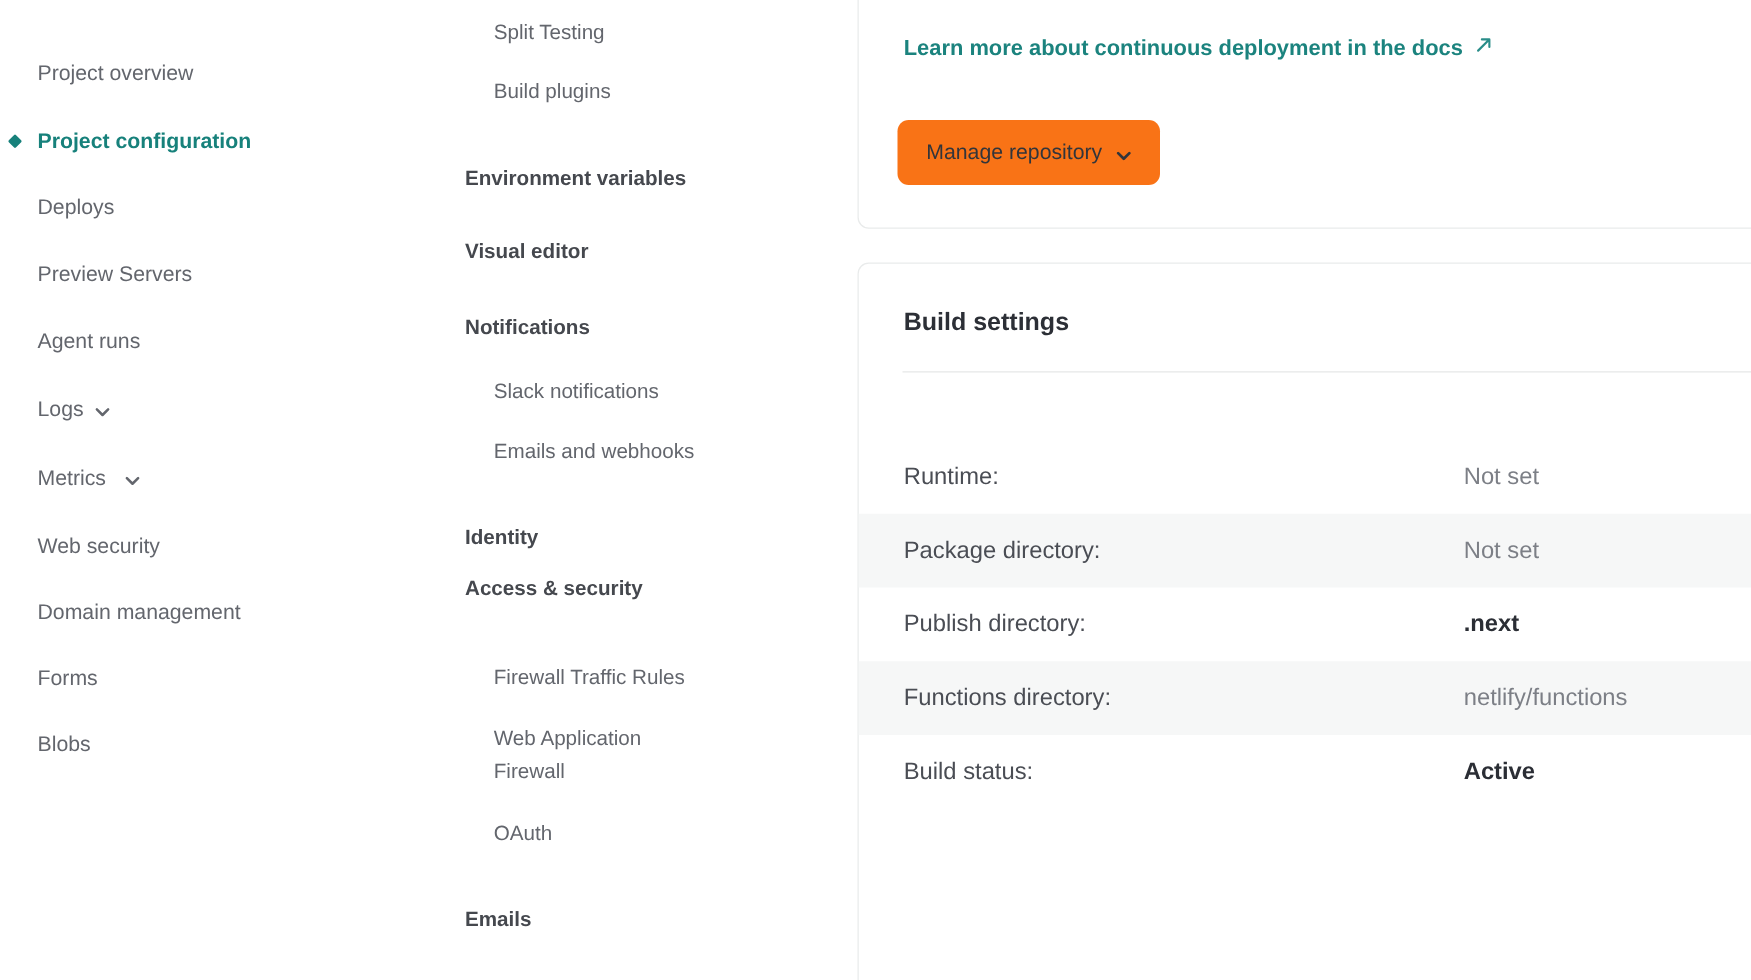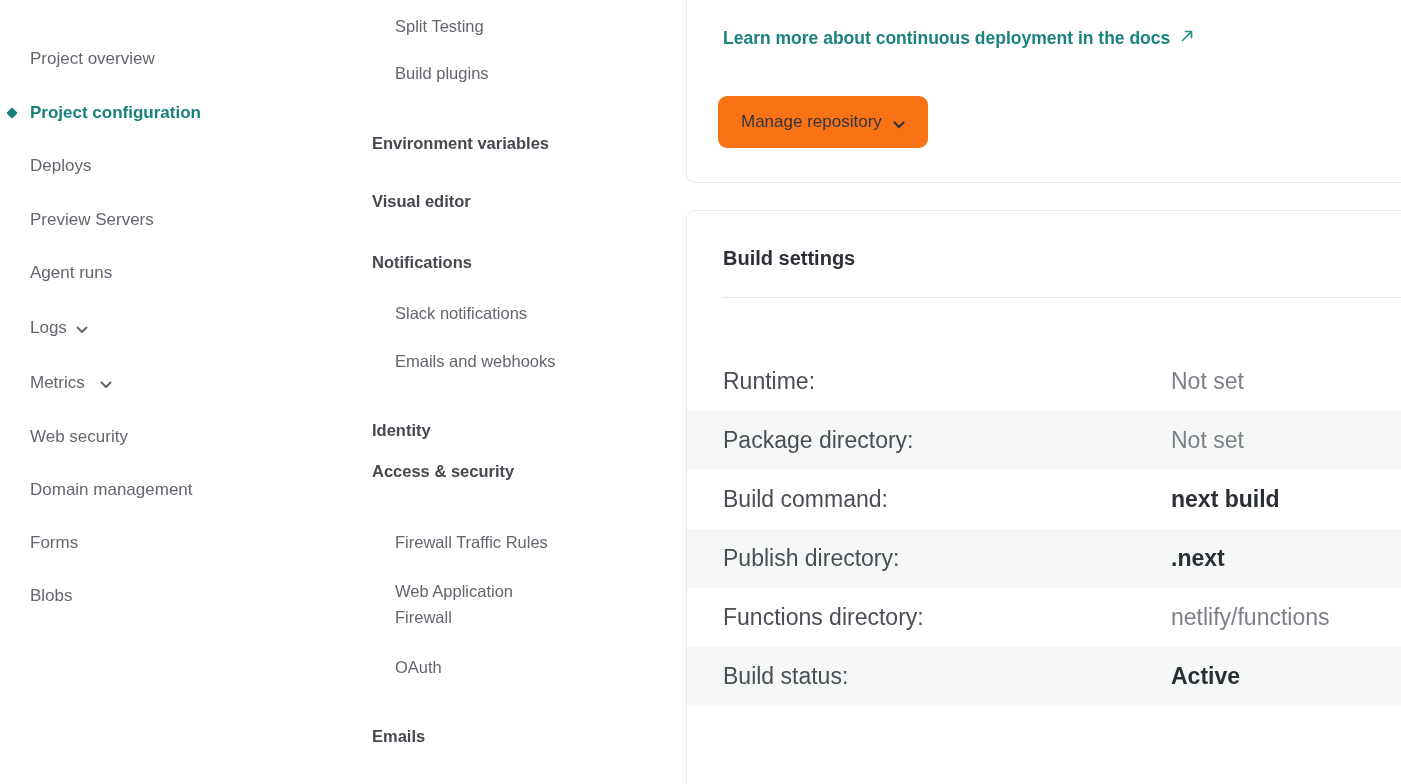--- a/index.html
+++ b/index.html
@@ -69,21 +69,21 @@
   }
   .card-divider {
     position:absolute; left:722px; top:297px;
     width:679px; height:1px; background:#e6e8e8;
   }
 
   .rows { position:absolute; left:687px; top:352px; width:714px; }
   .row {
     position:relative; height:59px;
     display:flex; align-items:center; padding-left:36px;
-    font-size:23px; box-sizing:border-box;
+    font-size:19px; box-sizing:border-box;
   }
   .row:nth-child(even) { background:#f6f7f7; }
   .row-label { color:#4a4d54; }
   .row-value { position:absolute; left:484px; white-space:nowrap; }
   .val-muted  { color:#7c7f86; }
   .val-strong { color:#2b2e35; font-weight:700; }
   .val-plain  { color:#565a63; }
 </style>
 </head>
 <body>
@@ -179,24 +179,20 @@
 <div class="rows">
   <div class="row">
     <span class="row-label">Runtime:</span>
     <span class="row-value val-muted">Not set</span>
   </div>
   <div class="row">
     <span class="row-label">Package directory:</span>
     <span class="row-value val-muted">Not set</span>
   </div>
   <div class="row">
-    <span class="row-label">Build command:</span>
-    <span class="row-value val-strong">next build</span>
-  </div>
-  <div class="row">
     <span class="row-label">Publish directory:</span>
     <span class="row-value val-strong">.next</span>
   </div>
   <div class="row">
     <span class="row-label">Functions directory:</span>
     <span class="row-value val-muted">netlify/functions</span>
   </div>
   <div class="row">
     <span class="row-label">Build status:</span>
     <span class="row-value val-strong">Active</span>

